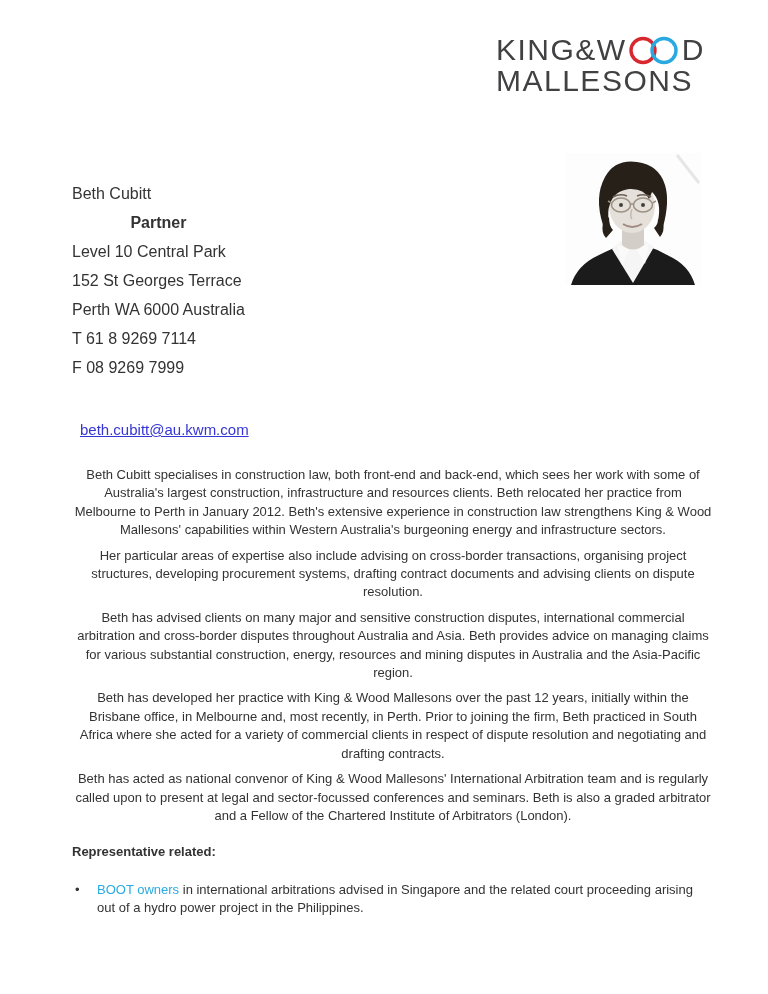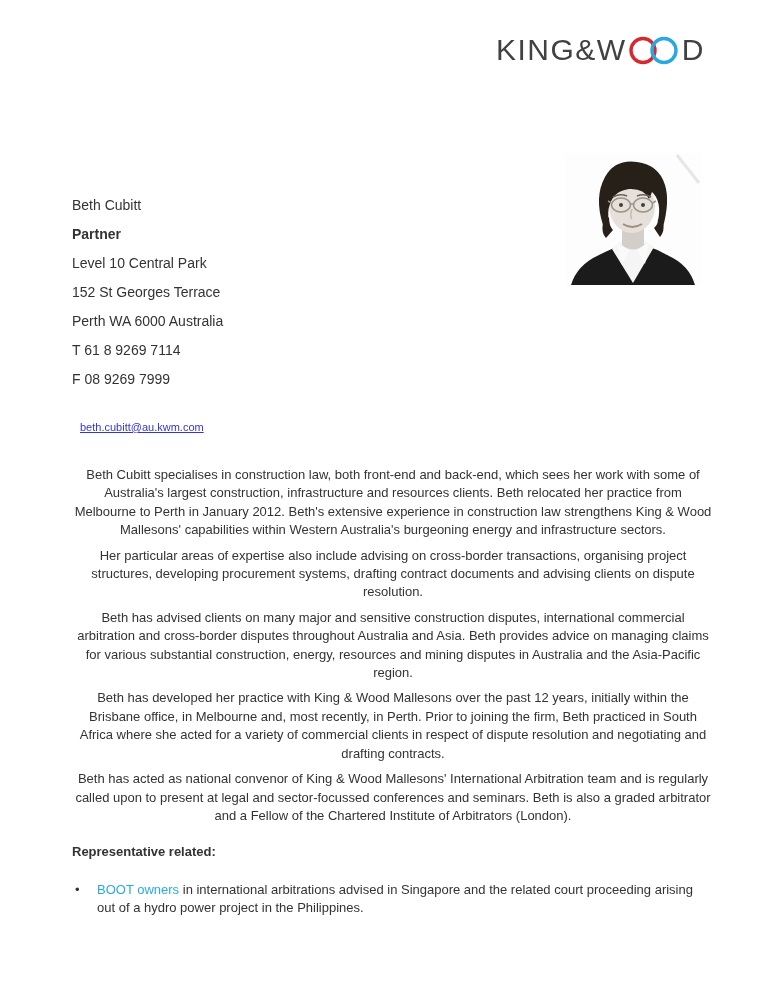--- a/index.html
+++ b/index.html
@@ -33,32 +33,32 @@
     left: 565px;
     top: 153px;
     width: 136px;
     height: 132px;
   }
 
   
   .contact {
     position: absolute;
     left: 72px;
-    top: 198px;
-    font-size: 14px;
+    top: 186px;
+    font-size: 16px;
     line-height: 15px;
   }
   .contact .line { margin-bottom: 14px; }
-  .contact .bold { font-weight: bold; }
+  .contact .bold { font-weight: bold; text-align: center; }
 
   .email-wrap {
     position: absolute;
     left: 72px;
     top: 421px;
-    font-size: 11px;
+    font-size: 15px;
     padding-left: 8px;
   }
   .email-wrap a {
     color: #3535d6;
     text-decoration: underline;
     cursor: pointer;
   }
 
   
   .bio {
@@ -87,20 +87,21 @@
 <div class="logo">
   <div class="logo-row">
     <span>KING&amp;W</span>
     <svg class="logo-rings" width="53" height="31" viewBox="0 0 53 31">
       <circle cx="15" cy="16.5" r="12" fill="none" stroke="#d7282f" stroke-width="3.4"></circle>
       <circle cx="36" cy="16.5" r="12" fill="none" stroke="#29a9e0" stroke-width="3.4"></circle>
       <path d="M25.5 8 A 12 12 0 0 0 25.5 25" fill="none" stroke="#d7282f" stroke-width="3.4" opacity="0"></path>
     </svg>
     <span>D</span>
   </div>
+  <div>MALLESONS</div>
 </div>
 
 <svg class="photo" viewBox="0 0 136 132">
   <rect width="136" height="132" fill="#fdfdfd"></rect>
   <path d="M112 2 L134 30" stroke="#e6e6e6" stroke-width="3" fill="none"></path>
 
   <path d="M6 132 Q12 112 34 102 Q48 95 57 92 L79 92 Q92 96 104 103 Q124 112 130 132 Z" fill="#1b1b1b"></path>
 
   <path d="M47 96 L68 130 L89 94 Q78 85 68 85 Q57 85 47 96 Z" fill="#f5f5f5"></path>
   <path d="M52 91 L64 97 L57 112 Z" fill="#fafafa"></path>

